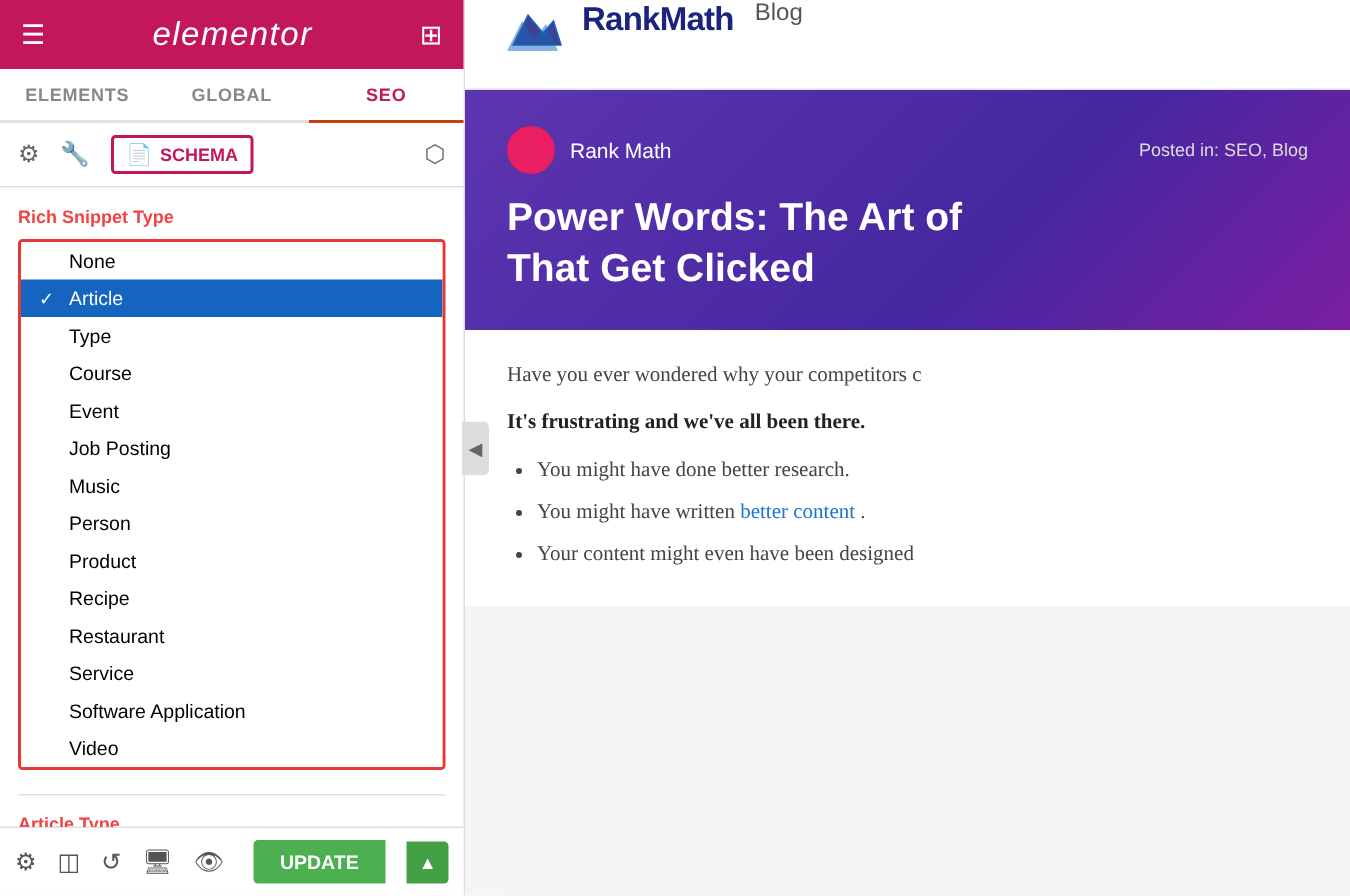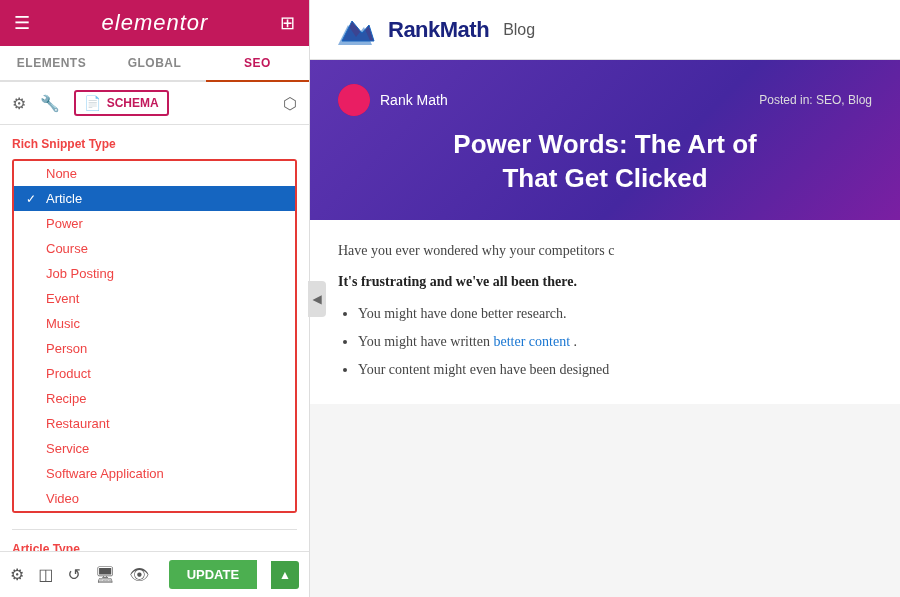--- a/index.html
+++ b/index.html
@@ -116,21 +116,21 @@
 
     
     .dropdown-list {
       border: 2px solid #e53935;
       border-radius: 3px;
       overflow: hidden;
     }
     .dropdown-item {
       padding: 5px 12px;
       font-size: 13px;
-      color: #ef4444;
+      color: #000000;
       cursor: pointer;
       display: flex;
       align-items: center;
       gap: 6px;
       background: #fff;
     }
     .dropdown-item.selected {
       background: #1565c0;
       color: #fff;
     }
@@ -186,23 +186,23 @@
     .right-panel {
       flex: 1;
       background: #f5f5f5;
       overflow: hidden;
       position: relative;
     }
 
     
     .site-header {
       background: #fff;
-      padding: 12px 24px;
-      display: flex;
-      align-items: center;
+      padding: 0 24px;
+      display: flex;
+      align-items: flex-start;
       gap: 12px;
       border-bottom: 1px solid #e0e0e0;
       height: 60px;
     }
     .site-logo-icon {
       width: 42px;
       height: 38px;
     }
     .site-title {
       font-size: 22px;
@@ -239,21 +239,20 @@
     
     .blog-content {
       overflow: hidden;
     }
 
     
     .hero-section {
       background: linear-gradient(135deg, #5e35b1 0%, #4527a0 60%, #7b1fa2 100%);
       padding: 24px 28px;
       position: relative;
-      text-align: center;
     }
     .hero-meta {
       display: flex;
       align-items: center;
       gap: 10px;
       margin-bottom: 12px;
     }
     .hero-avatar {
       width: 32px;
       height: 32px;
@@ -354,36 +353,36 @@
         <span>None</span>
       </div>
 
       <div class="dropdown-item selected">
         <span class="check">✓</span>
         <span>Article</span>
       </div>
 
       <div class="dropdown-item">
         <span class="check"></span>
-        <span>Power</span>
+        <span>Type</span>
       </div>
 
       <div class="dropdown-item">
         <span class="check"></span>
         <span>Course</span>
       </div>
 
       <div class="dropdown-item">
         <span class="check"></span>
+        <span>Event</span>
+      </div>
+
+      <div class="dropdown-item">
+        <span class="check"></span>
         <span>Job Posting</span>
-      </div>
-
-      <div class="dropdown-item">
-        <span class="check"></span>
-        <span>Event</span>
       </div>
 
       <div class="dropdown-item">
         <span class="check"></span>
         <span>Music</span>
       </div>
 
       <div class="dropdown-item">
         <span class="check"></span>
         <span>Person</span>

